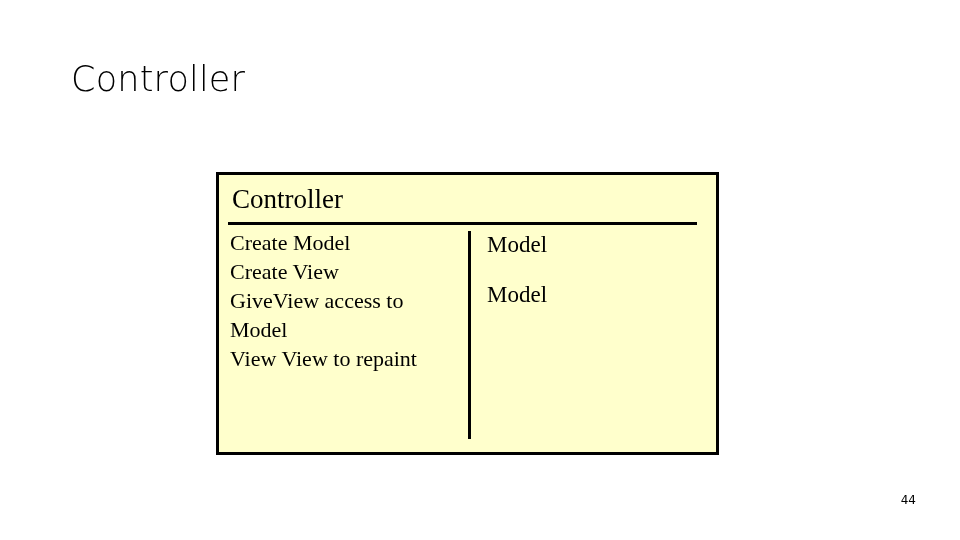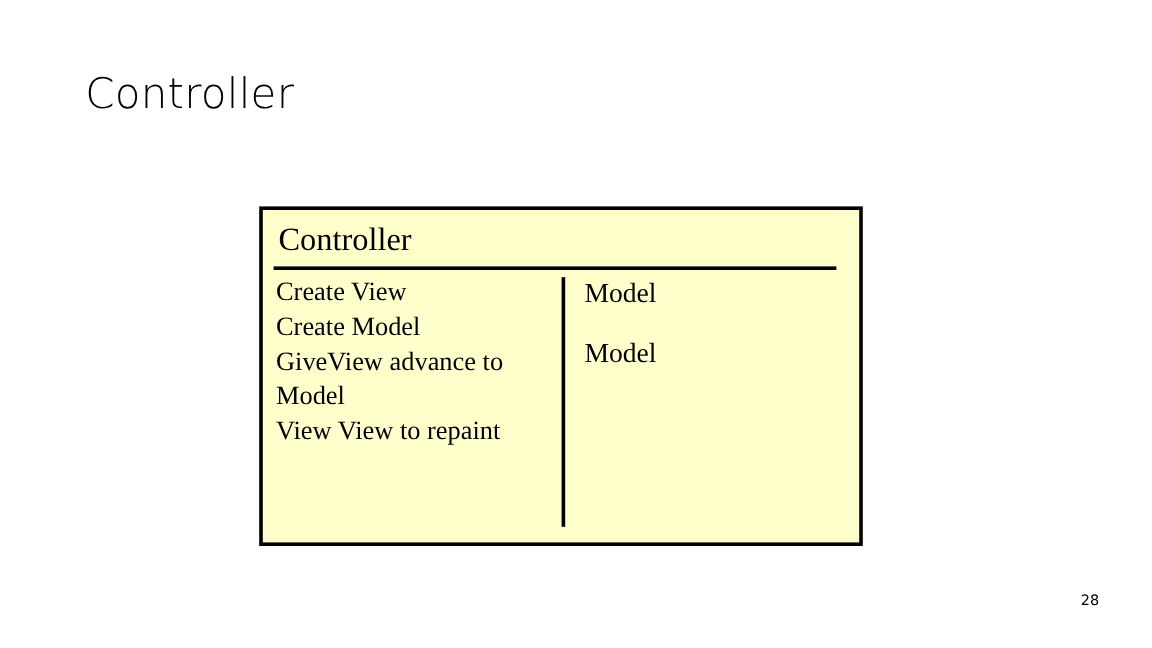--- a/index.html
+++ b/index.html
@@ -143,30 +143,30 @@
 
     <div class="card-header">Controller</div>
 
     <div class="card-header-rule"></div>
 
     <div class="card-body">
 
       <div class="col-divider"></div>
 
       <div class="col-left">
+        <div class="resp-line">Create Model</div>
         <div class="resp-line">Create View</div>
-        <div class="resp-line">Create Model</div>
-        <div class="resp-line">GiveView advance to</div>
+        <div class="resp-line">GiveView access to</div>
         <div class="resp-line">Model</div>
         <div class="resp-line">View View to repaint</div>
       </div>
 
       <div class="col-right">
         <div class="collab-line">Model</div>
         <div class="collab-line">Model</div>
       </div>
 
     </div>
   </div>
 
-  <div class="page-number">28</div>
+  <div class="page-number">44</div>
 
 </div>
 
 </body></html>

